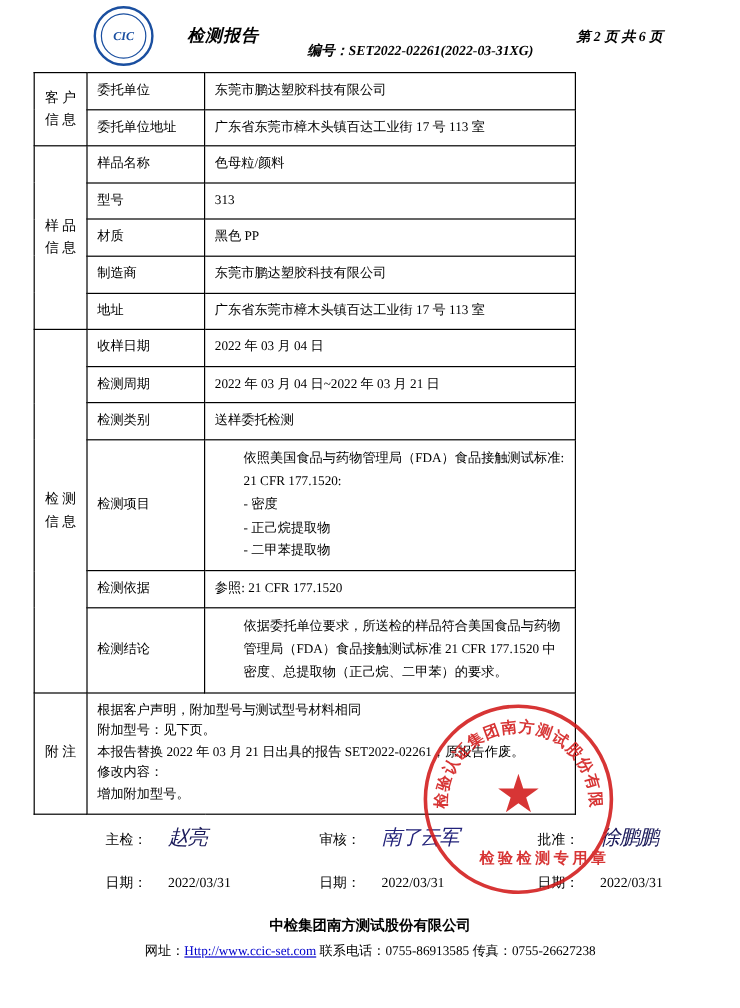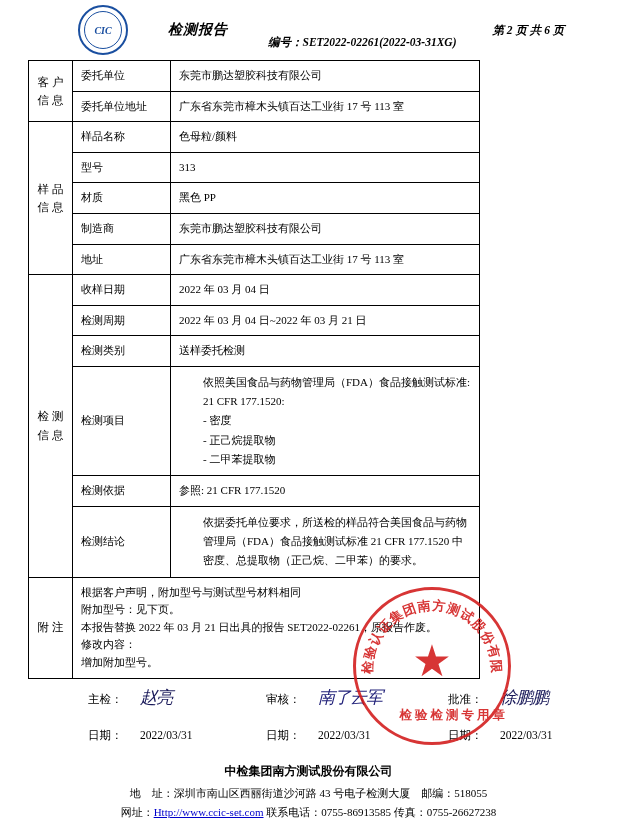--- a/index.html
+++ b/index.html
@@ -54,21 +54,21 @@
     border-radius: 50%;
     border: 1.5px solid #1a4fa0;
     display: flex;
     align-items: center;
     justify-content: center;
     font-size: 10px;
   }
   .hdr-title {
     font-size: 14px;
     font-weight: bold;
-    margin-left: 40px;
+    margin-left: 28px;
     letter-spacing: 1px;
     text-align: right;
   }
   .hdr-no {
     font-size: 11.5px;
     font-weight: bold;
     margin-left: 40px;
     white-space: nowrap;
     margin-top: 24px;
   }
@@ -367,19 +367,18 @@
       </div>
       <div class="sig-cell c3">
         <span class="sig-lab">日期：</span>
         <span class="sig-val">2022/03/31</span>
       </div>
     </div>
   </div>
 
   <div class="footer">
     <div class="f-company">中检集团南方测试股份有限公司</div>
-    <div class="f-line">地　址：深圳市南山区西丽街道沙河路 43 号电子检测大厦　邮编：518055</div>
     <div class="f-line">
       <span>网址：</span><span class="u">Http://www.ccic-set.com</span><span> 联系电话：0755-86913585 传真：0755-26627238</span>
     </div>
   </div>
 
 </div>
 
 </body></html>

